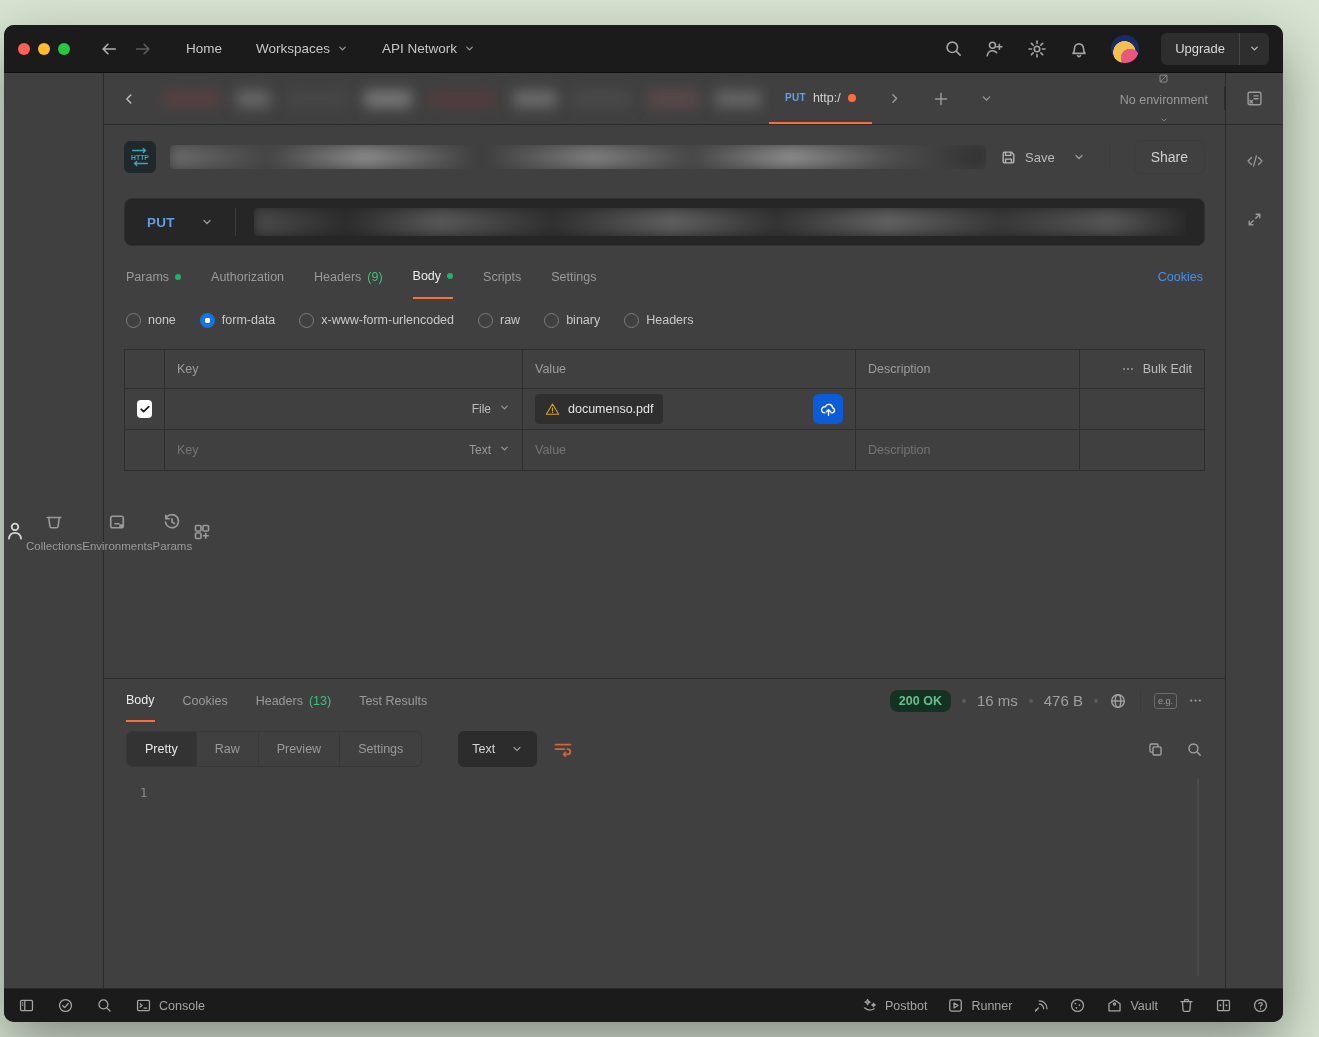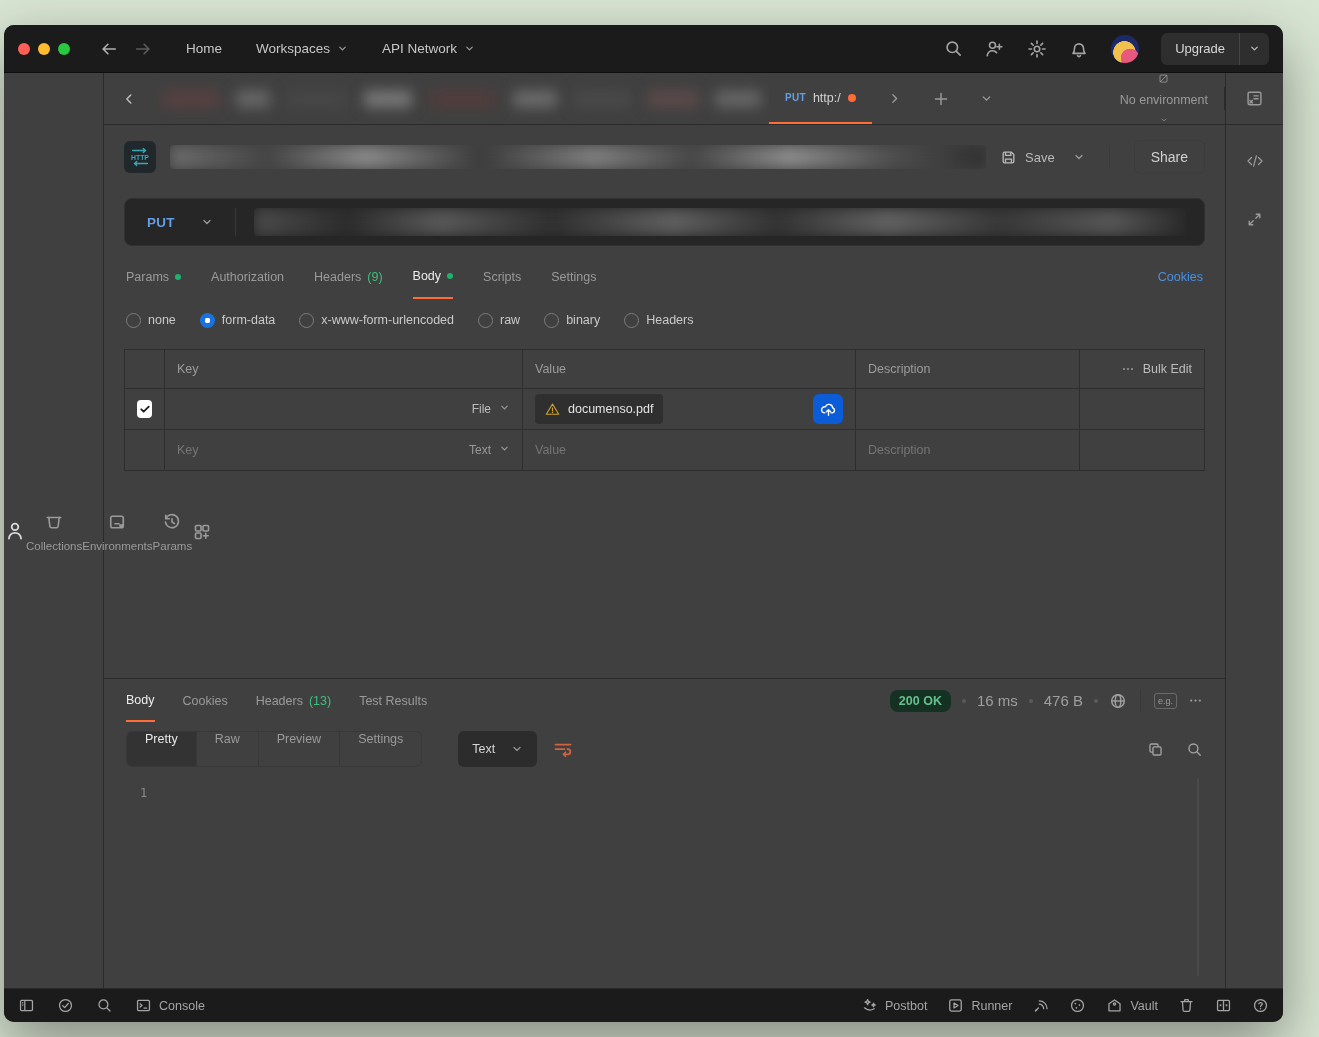--- a/index.html
+++ b/index.html
@@ -167,21 +167,21 @@
   
   .resp-head { height:44px; flex:none; display:flex; align-items:center; gap:28px; padding:0 22px; border-top:1px solid #2a2a2a; font-size:12.5px; color:#9a9a9a; }
   .resp-meta { margin-left:auto; display:flex; align-items:center; gap:11px; }
   .status-badge { background:#143123; color:#67c08b; font-weight:bold; border-radius:8px; padding:4px 9px; font-size:12.5px; cursor:pointer; }
   .meta-dot { width:4px; height:4px; border-radius:50%; background:#5a5a5a; }
   .meta-txt { color:#9f9f9f; font-size:15px; }
   .eg-box { border:1.2px solid #6a6a6a; border-radius:3px; color:#9a9a9a; font-size:9px; padding:2px 3px; cursor:pointer; }
 
   .resp-toolbar { height:54px; flex:none; display:flex; align-items:center; padding:0 22px; }
   .seg { display:flex; border:1px solid #383838; border-radius:6px; overflow:hidden; height:36px; }
-  .seg .seg-item { display:flex; padding:0 18px; color:#9a9a9a; font-size:12.5px; cursor:pointer; border-right:1px solid #383838; }
+  .seg .seg-item { display:flex; align-items:center; padding:0 18px; color:#9a9a9a; font-size:12.5px; cursor:pointer; border-right:1px solid #383838; }
   .seg .seg-item:last-child { border-right:none; }
   .seg .seg-item.sel { background:#333333; color:#e8e8e8; }
   .fmt-dd { margin-left:36px; height:36px; background:#2c2c2c; border-radius:6px; display:flex; align-items:center; gap:16px; padding:0 14px; color:#d6d6d6; font-size:12.5px; cursor:pointer; }
   .wrap-ic { margin-left:16px; cursor:pointer; }
   .rt-right { margin-left:auto; display:flex; align-items:center; gap:22px; }
 
   .resp-body { flex:1.02; min-height:120px; position:relative; font-family:"DejaVu Sans Mono", monospace; }
   .line-no { position:absolute; left:36px; top:10px; color:#8a8a8a; font-size:12px; }
   .v-scroll { position:absolute; right:26px; top:2px; width:2px; height:calc(100% - 14px); background:#4a4a4a; border-radius:2px; }
 

